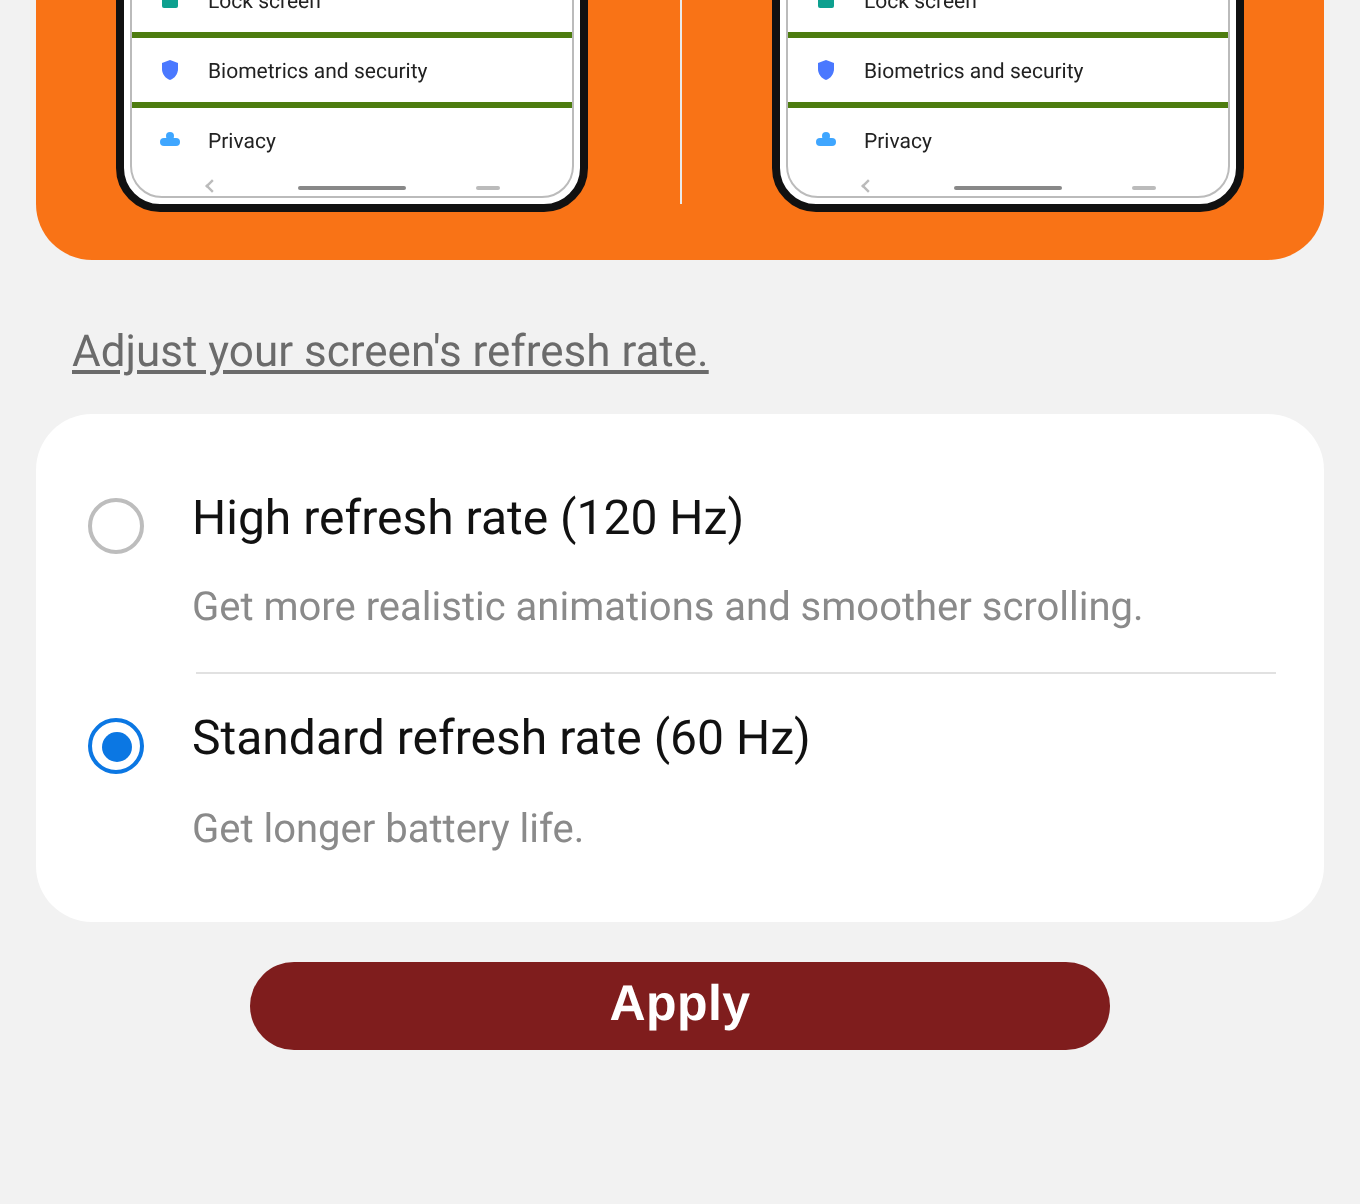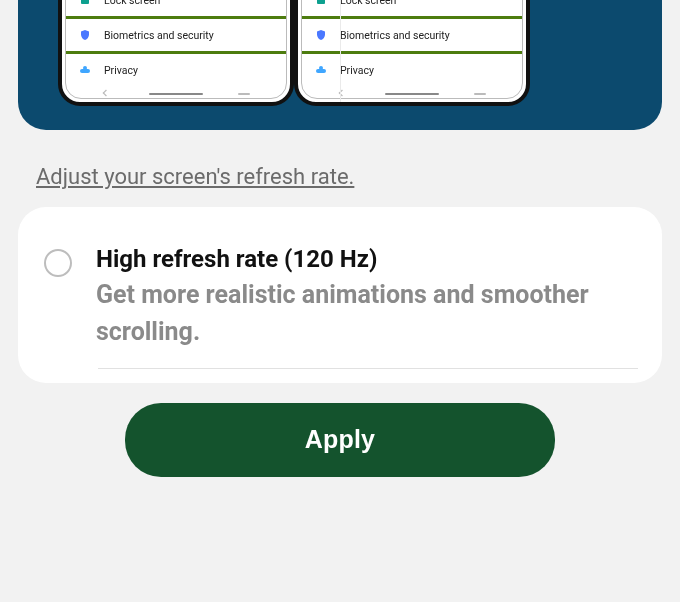--- a/index.html
+++ b/index.html
@@ -8,24 +8,26 @@
       background: #f2f2f2;
       width: 680px;
       height: 602px;
       overflow: hidden;
       color: #1a1a1a;
     }
     .container {
       padding: 0 18px;
     }
     .preview-card {
-      background: #0c4a6e;
+      background: #f97316;
       border-radius: 0 0 28px 28px;
       padding: 0 40px 24px 40px;
       display: flex;
+      justify-content: space-between;
+      gap: 28px;
       position: relative;
     }
     .preview-card::after{
       content:"";
       position:absolute;
       left:50%;
       top:0;
       bottom:28px;
       width:1px;
       background:#eaeaea;
@@ -112,21 +114,20 @@
     .options-card {
       background: #ffffff;
       border-radius: 28px;
       padding: 20px 24px 14px 24px;
     }
     .option {
       display: flex;
       align-items: flex-start;
       gap: 24px;
       padding: 16px 6px 18px 2px;
-      font-weight: bold;
     }
     .radio {
       width: 28px;
       height: 28px;
       border: 2.5px solid #bdbdbd;
       border-radius: 50%;
       margin-top: 6px;
       flex-shrink: 0;
       display:flex; align-items:center; justify-content:center;
     }
@@ -139,40 +140,40 @@
       background: #0b77e3;
       border-radius: 50%;
     }
     .option-body { flex: 1; }
     .option-title {
       font-size: 24px;
       color: #111;
       line-height: 1.35;
     }
     .option-desc {
-      font-size: 25px;
+      font-size: 20px;
       color: #8a8a8a;
       line-height: 1.45;
-      margin-top: 2px;
+      margin-top: 14px;
     }
     .divider {
       border: none;
       border-top: 1px solid #e1e1e1;
       margin-left: 56px;
     }
 
     .apply-wrap {
       padding: 20px 0 12px 0;
       display: flex;
       justify-content: center;
     }
     .apply-btn {
       width: 430px;
-      height: 74px;
-      background: #14532d;
+      height: 44px;
+      background: #7f1d1d;
       border: none;
       border-radius: 36px;
       color: #ffffff;
       font-size: 25px;
       font-weight: 600;
       letter-spacing: 0.2px;
       cursor: pointer;
     }
   </style>
 </head>
@@ -262,20 +263,27 @@
     <div class="option">
       <div class="radio"></div>
       <div class="option-body">
         <div class="option-title">High refresh rate (120 Hz)</div>
         <div class="option-desc">Get more realistic animations and smoother scrolling.</div>
       </div>
     </div>
 
     <hr class="divider">
 
+    <div class="option">
+      <div class="radio checked"></div>
+      <div class="option-body">
+        <div class="option-title">Standard refresh rate (60 Hz)</div>
+        <div class="option-desc">Get longer battery life.</div>
+      </div>
+    </div>
 
   </div>
 
   <div class="apply-wrap">
     <button class="apply-btn">Apply</button>
   </div>
 
 </div>
 
 </body></html>

